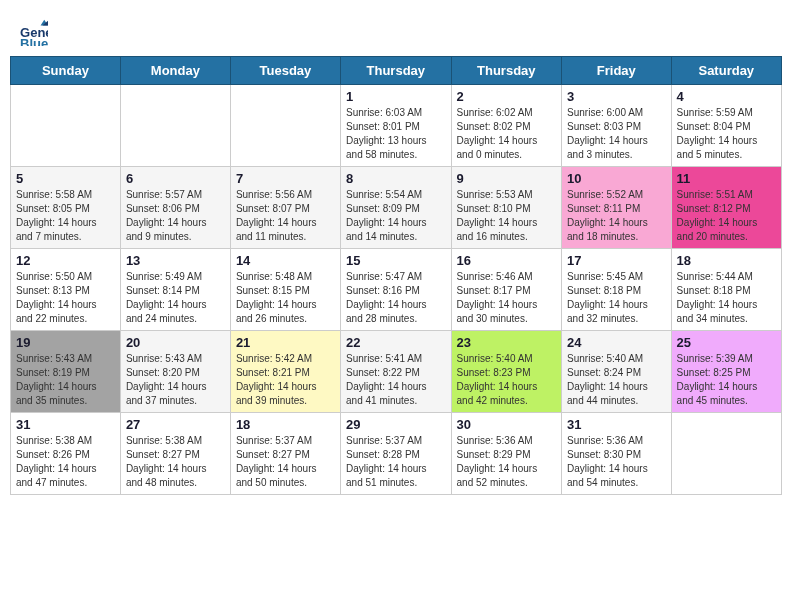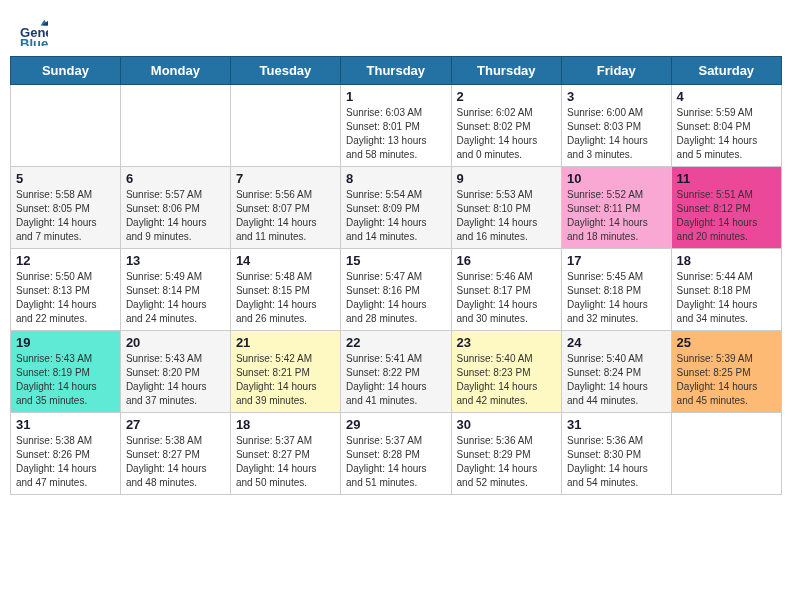--- a/index.html
+++ b/index.html
@@ -185,45 +185,45 @@
         <td>
           <div class="day-num">17</div>
           <div class="day-info">Sunrise: 5:45 AM<br>Sunset: 8:18 PM<br>Daylight: 14 hours and 32 minutes.</div>
         </td>
         <td>
           <div class="day-num">18</div>
           <div class="day-info">Sunrise: 5:44 AM<br>Sunset: 8:18 PM<br>Daylight: 14 hours and 34 minutes.</div>
         </td>
       </tr>
       <tr>
-        <td style="background: #5eead4;">
+        <td style="background: #a3a3a3;">
           <div class="day-num">19</div>
           <div class="day-info">Sunrise: 5:43 AM<br>Sunset: 8:19 PM<br>Daylight: 14 hours and 35 minutes.</div>
         </td>
         <td style="background: rgb(245, 245, 245); margin-top: 36px;">
           <div class="day-num">20</div>
           <div class="day-info">Sunrise: 5:43 AM<br>Sunset: 8:20 PM<br>Daylight: 14 hours and 37 minutes.</div>
         </td>
         <td style="background: #fef9c3;">
           <div class="day-num">21</div>
           <div class="day-info">Sunrise: 5:42 AM<br>Sunset: 8:21 PM<br>Daylight: 14 hours and 39 minutes.</div>
         </td>
         <td style="background: rgb(245, 245, 245);">
           <div class="day-num">22</div>
           <div class="day-info">Sunrise: 5:41 AM<br>Sunset: 8:22 PM<br>Daylight: 14 hours and 41 minutes.</div>
         </td>
-        <td style="background: #fef9c3;">
+        <td style="background: #bef264;">
           <div class="day-num">23</div>
           <div class="day-info">Sunrise: 5:40 AM<br>Sunset: 8:23 PM<br>Daylight: 14 hours and 42 minutes.</div>
         </td>
         <td style="background: rgb(245, 245, 245); margin-top: 48px;">
           <div class="day-num">24</div>
           <div class="day-info">Sunrise: 5:40 AM<br>Sunset: 8:24 PM<br>Daylight: 14 hours and 44 minutes.</div>
         </td>
-        <td style="background: #fdba74;">
+        <td style="background: #f0abfc;">
           <div class="day-num">25</div>
           <div class="day-info">Sunrise: 5:39 AM<br>Sunset: 8:25 PM<br>Daylight: 14 hours and 45 minutes.</div>
         </td>
       </tr>
       <tr>
         <td>
           <div class="day-num">31</div>
           <div class="day-info">Sunrise: 5:38 AM<br>Sunset: 8:26 PM<br>Daylight: 14 hours and 47 minutes.</div>
         </td>
         <td>

